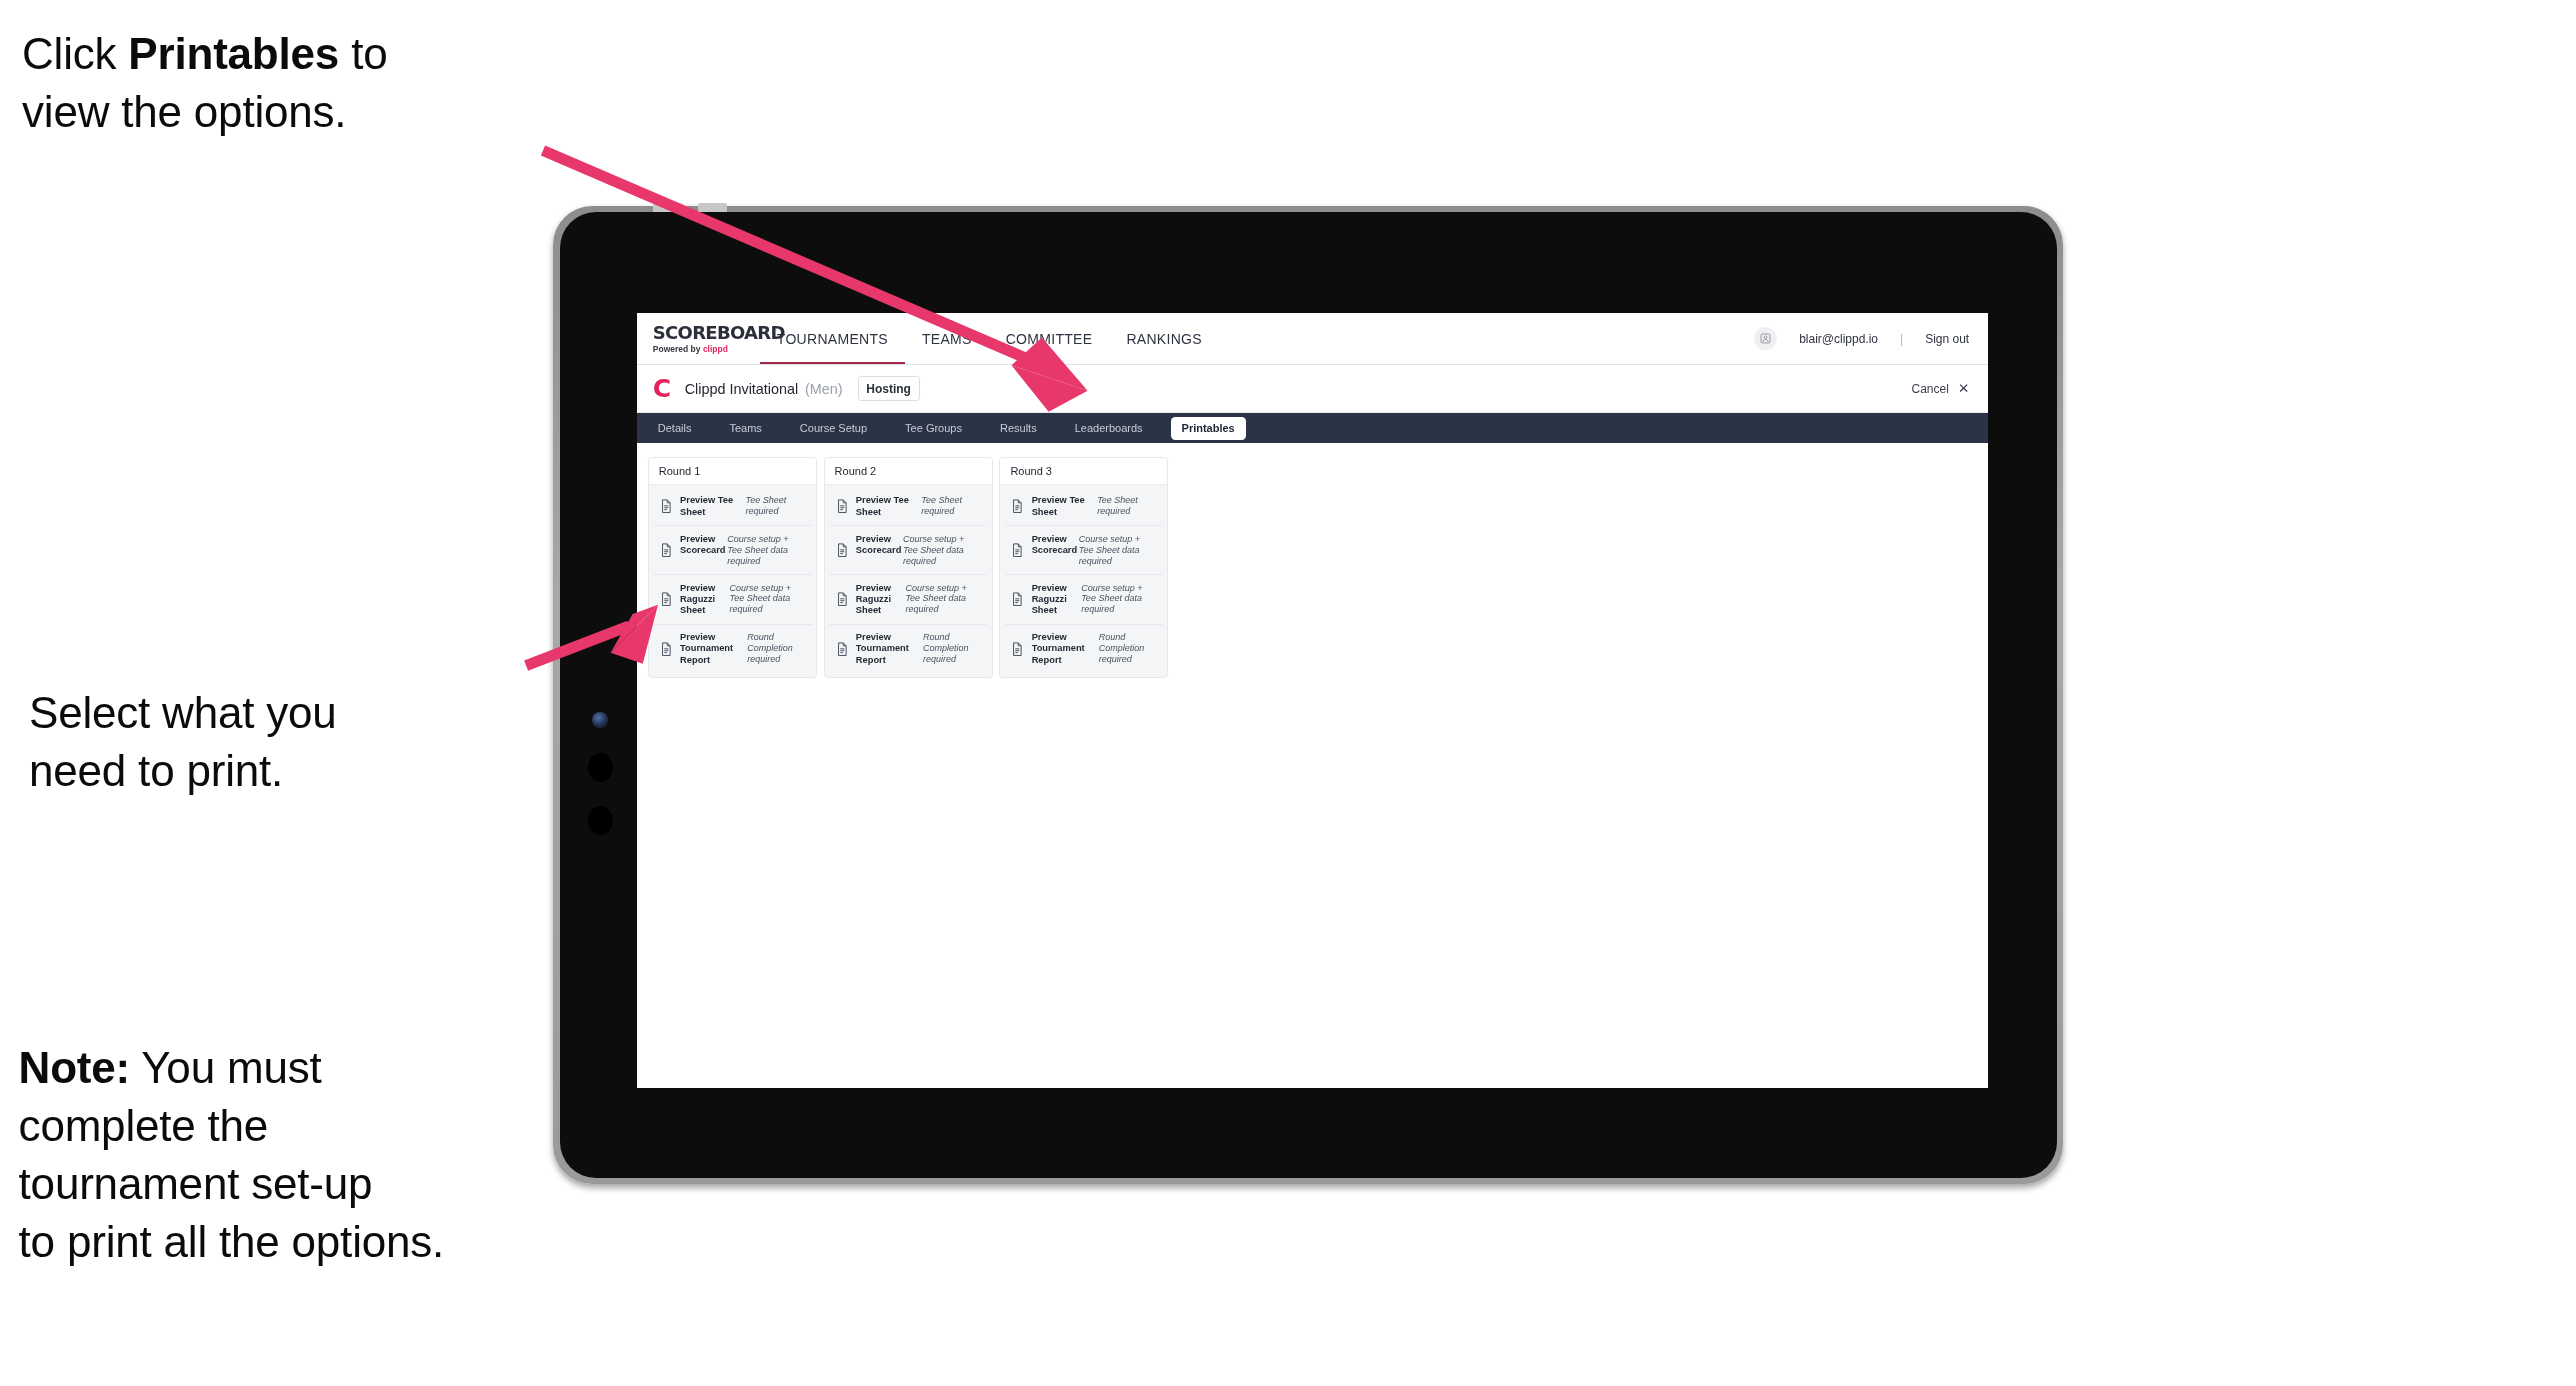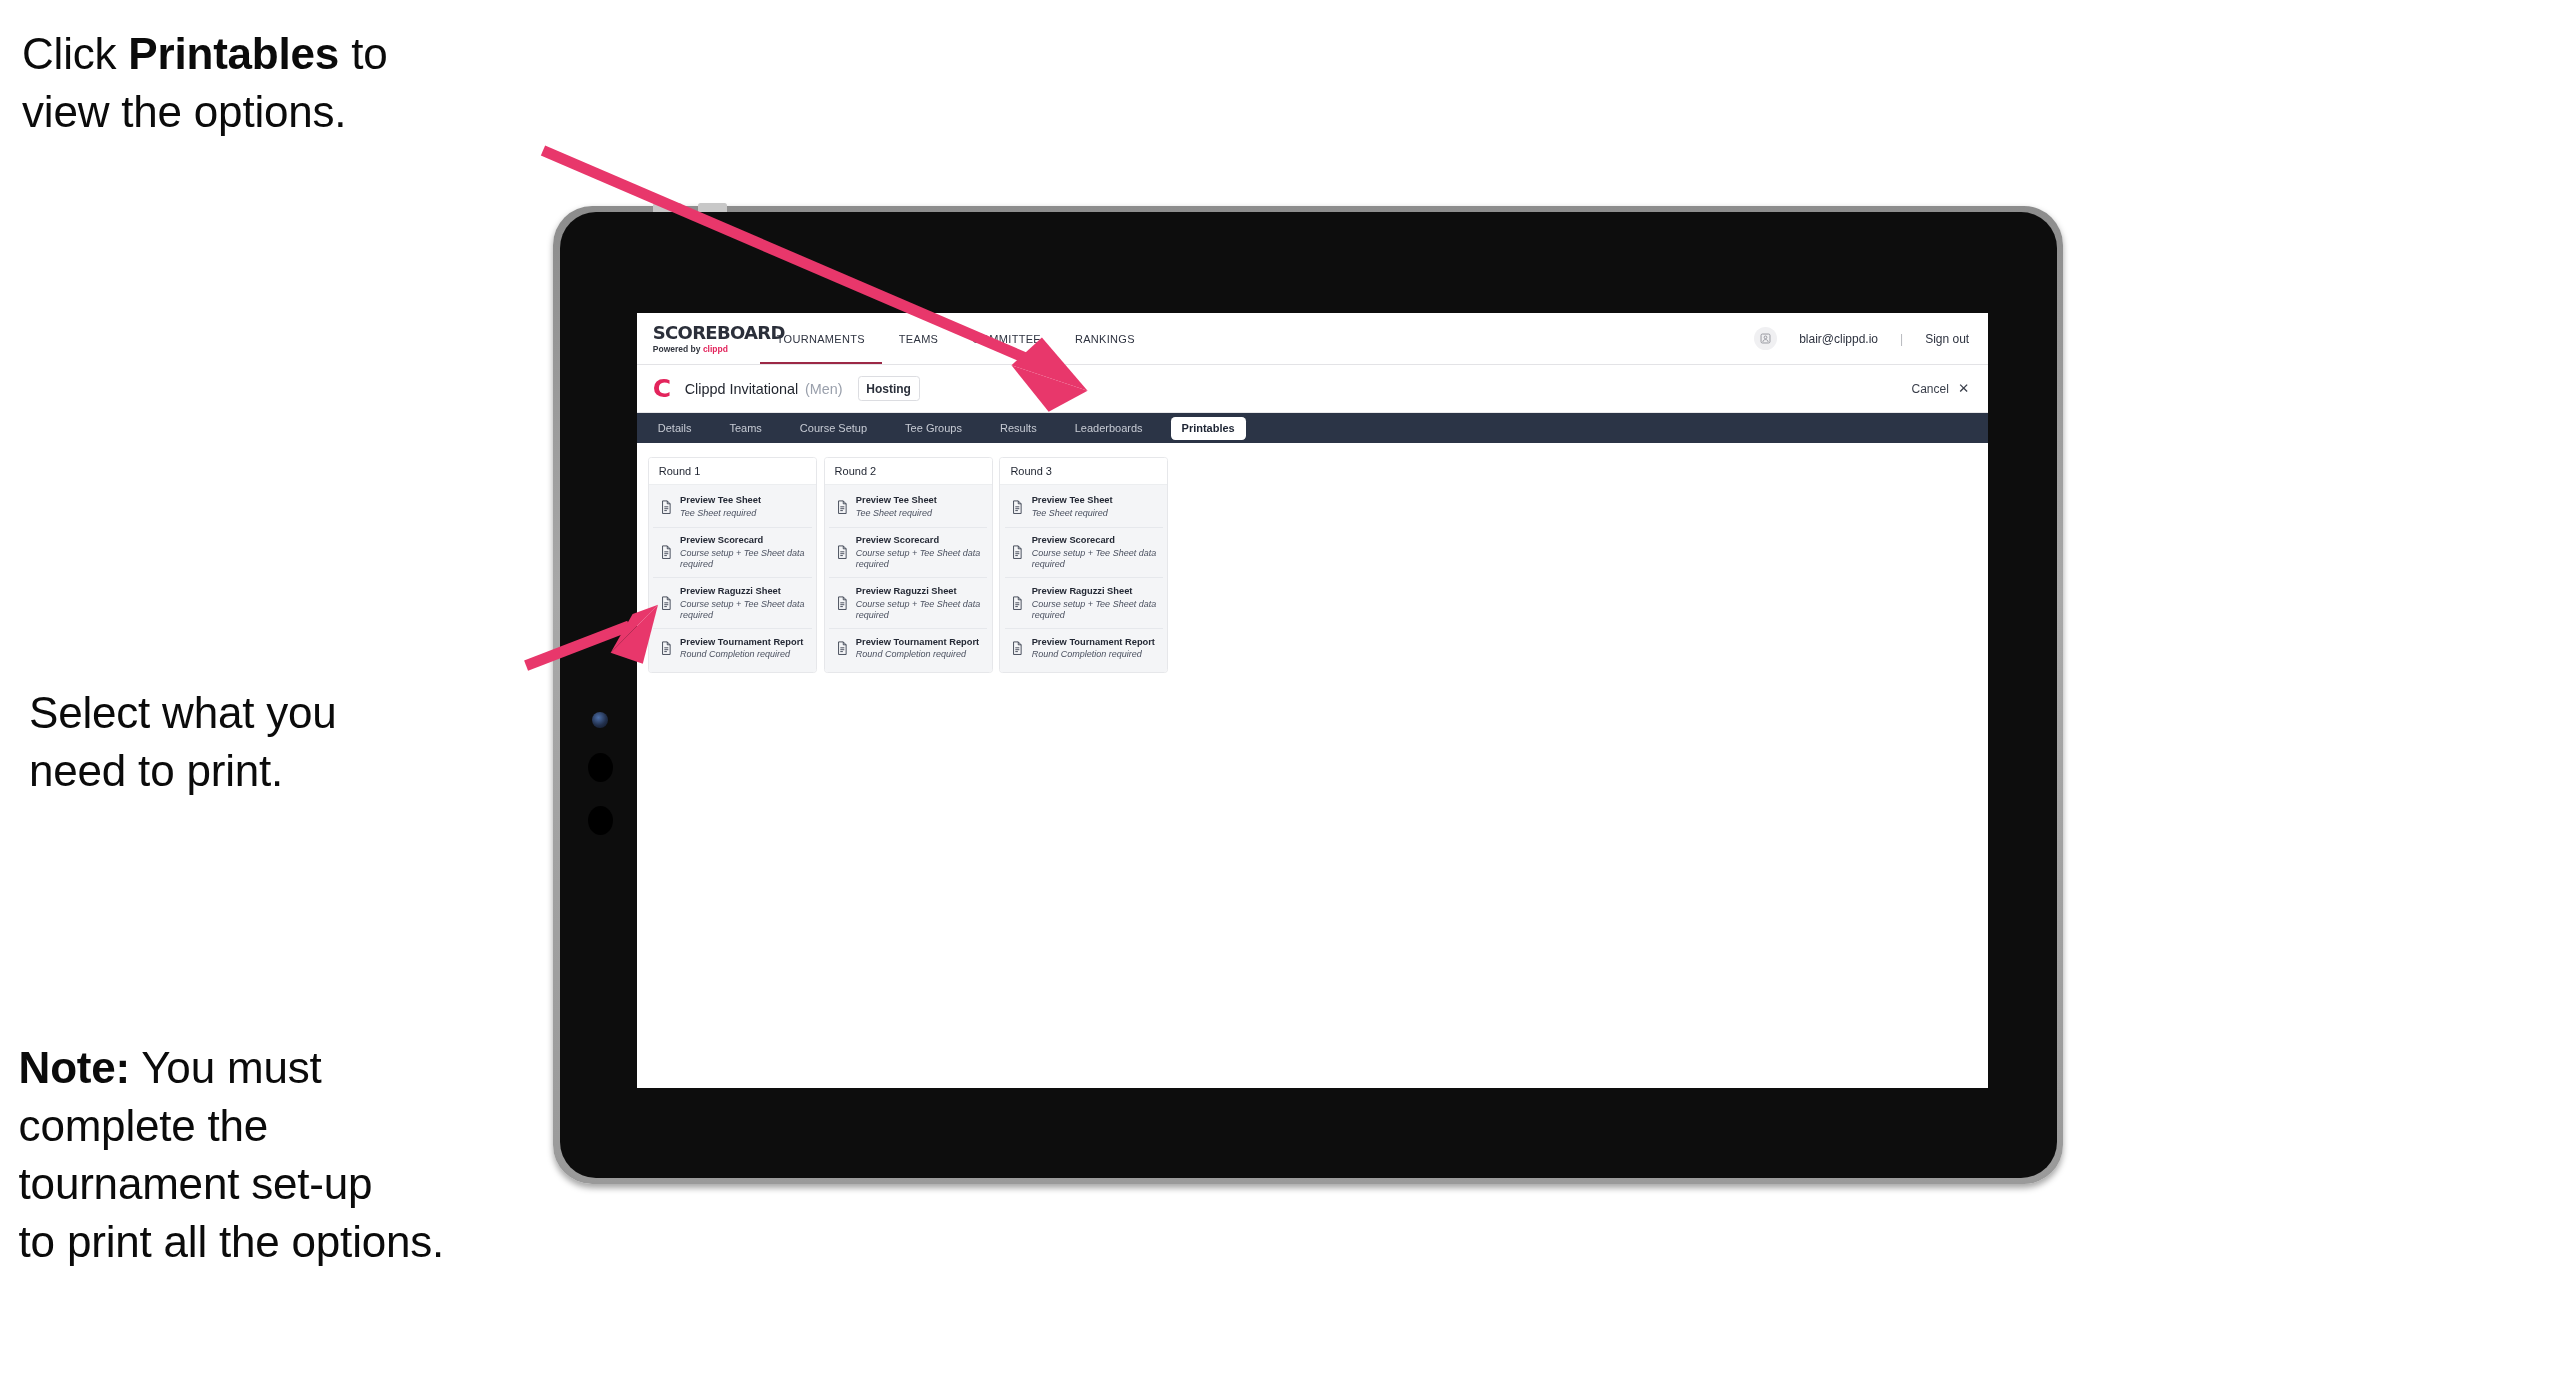--- a/index.html
+++ b/index.html
@@ -95,21 +95,21 @@
   #brand-sub {
     font-size: 8.5px; color: #32363f; margin-top: 2.5px; line-height: 1;
     font-weight: 600;
   }
   #brand-sub .clippd { color: #e3245c; font-weight: 700; }
 
   #navlinks { display: flex; align-items: stretch; }
   .navlink {
     display: flex; align-items: center;
     padding: 16px 17px;
-    font-size: 11px; color: #2e3340; letter-spacing: 0.3px;
+    font-size: 14px; color: #2e3340; letter-spacing: 0.3px;
     position: relative;
   }
   .navlink.active::after {
     content: ""; position: absolute; left: 0; right: 0; bottom: 0;
     height: 2.5px; background: #9c2846;
   }
 
   #nav-right {
     margin-left: auto; display: flex; align-items: center;
     padding-right: 18.6px; gap: 22px;
@@ -182,21 +182,21 @@
   }
   .round-items { background: #f4f5f7; padding: 2.5px 4.2px 4.2px 4.2px; }
   .doc-item {
     display: flex; align-items: center; gap: 7.6px;
     padding: 7.6px 6px 7.6px 6.8px;
     background: #f4f5f7;
     border-bottom: 0.8px solid #e6e8ec;
   }
   .doc-item:last-child { border-bottom: none; }
   .doc-icon { flex: 0 0 auto; color: #3c4251; line-height: 0; }
-  .doc-text { display: flex; flex-direction: column; gap: 1.7px; }
+  .doc-text { display: flex; gap: 1.7px; }
   .doc-title { font-size: 9.3px; font-weight: 700; color: #242935; line-height: 1.2; }
   .doc-sub { font-size: 9px; font-style: italic; color: #4b5160; line-height: 1.2; }
 </style>
 </head>
 <body>
 
 <div id="root">
 
   <div class="annot" id="annot-1"><span>Click </span><b>Printables</b><span> to
 view the options.</span></div>

